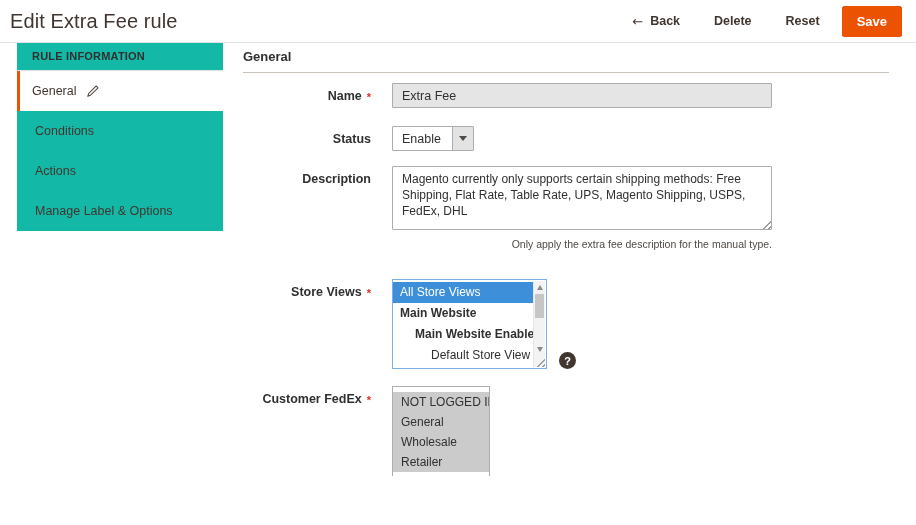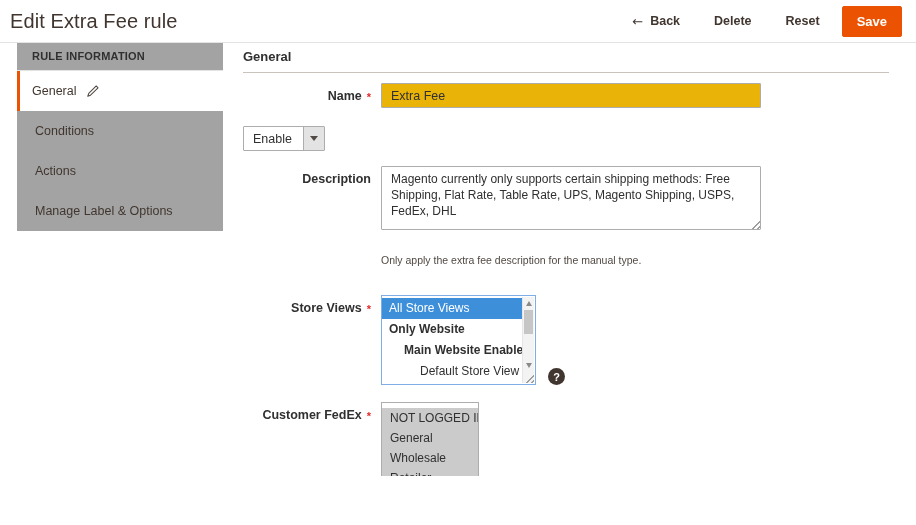--- a/index.html
+++ b/index.html
@@ -35,21 +35,21 @@
     border: 1px solid #eb5202; border-radius: 2px;
     font-family: "Liberation Sans", sans-serif;
     font-size: 13px; font-weight: 600;
     padding: 7px 14px; cursor: pointer; margin-left: -12px;
   }
 
   
   .content { display: flex; align-items: flex-start; }
 
   
-  .sidebar { width: 206px; margin-left: 17px; background: #a3a3a3; }
+  .sidebar { width: 206px; margin-left: 17px; background: #14b8a6; }
   .sidebar-title {
     font-size: 11px; font-weight: 700; color: #303030;
     padding: 7px 15px 8px;
     border-bottom: 1px solid #e3e3e3;
     letter-spacing: .2px;
   }
   .sidebar-list { list-style: none; }
   .sidebar-item {
     padding: 13px 15px; font-size: 12.5px; color: #41362f;
     cursor: pointer; display: flex; align-items: center; gap: 10px;
@@ -61,37 +61,37 @@
   }
   .pencil-icon { display: inline-flex; }
 
   
   .main { margin-left: 20px; width: 646px; padding-top: 6px; }
   .section-title {
     font-size: 13px; font-weight: 700; color: #303030;
     padding-bottom: 8px; border-bottom: 1px solid #cac3bc;
     margin-bottom: 10px;
   }
-  .form-row { display: flex; margin-bottom: 18px; }
+  .form-row { display: flex; margin-bottom: 18px; gap: 11px; }
   .field-label {
     width: 138px; flex: none;
     display: flex; justify-content: flex-end; align-items: flex-start; gap: 5px;
     padding: 6px 10px 0 0;
     font-size: 12.5px; font-weight: 600; color: #303030;
     text-align: right; line-height: 1.2;
   }
   .req { color: #e02b27; font-size: 11px; padding-top: 2px; font-weight: 600; }
   .field-control { position: relative; }
 
   .text-input {
     width: 380px; height: 25px;
     border: 1px solid #adadad; border-radius: 1px;
     font-family: "Liberation Sans", sans-serif;
     font-size: 12.5px; color: #303030;
-    padding: 0 9px; background: #eab308;
+    padding: 0 9px; background: #e5e5e5;
   }
 
   
   .select-box {
     display: inline-flex; height: 25px; cursor: pointer;
     border: 1px solid #adadad; border-radius: 1px; background: #fff;
   }
   .select-value { font-size: 12.5px; color: #303030; padding: 5px 11px 0 9px; min-width: 45px; }
   .select-arrow {
     width: 21px; background: #e3e3e3; border-left: 1px solid #adadad;
@@ -105,21 +105,21 @@
 
   
   .desc-wrap { position: relative; width: 380px; }
   .textarea {
     width: 380px; height: 64px; resize: none; display: block;
     border: 1px solid #adadad; border-radius: 1px;
     font-family: "Liberation Sans", sans-serif;
     font-size: 12px; color: #303030; line-height: 1.35;
     padding: 4px 9px; background: #fff; overflow: hidden;
   }
-  .field-note { font-size: 10.5px; color: #514943; margin-top: 24px; }
+  .field-note { font-size: 10.5px; color: #514943; margin-top: 8px; text-align: right; }
   .resize-grip {
     position: absolute; right: 1px; bottom: 1px; width: 10px; height: 10px;
     background: repeating-linear-gradient(135deg, rgba(0,0,0,0) 0 2px, #9e9e9e 2px 3.2px);
     clip-path: polygon(100% 0, 100% 100%, 0 100%);
     cursor: nwse-resize;
   }
 
   
   .sv-wrap { display: flex; align-items: flex-end; }
   .multiselect { position: relative; background: #fff; }
@@ -227,20 +227,23 @@
         <div class="field-label">
           <span>Name</span>
           <span class="req">*</span>
         </div>
         <div class="field-control">
           <input class="text-input" type="text" value="Extra Fee" style="">
         </div>
       </div>
 
       <div class="form-row row-status">
+        <div class="field-label">
+          <span>Status</span>
+        </div>
         <div class="field-control">
           <div class="select-box">
             <span class="select-value">Enable</span>
             <span class="select-arrow">
                 <span class="tri-down"></span>
               </span>
           </div>
         </div>
       </div>
 
@@ -259,21 +262,21 @@
 
       <div class="form-row row-store-views">
         <div class="field-label">
           <span>Store Views</span>
           <span class="req">*</span>
         </div>
         <div class="field-control sv-wrap">
           <div class="multiselect sv">
             <div class="ms-options">
               <div class="ms-option sel-blue">All Store Views</div>
-              <div class="ms-option bold">Only Website</div>
+              <div class="ms-option bold">Main Website</div>
               <div class="ms-option bold ind1">Main Website Enable</div>
               <div class="ms-option ind2">Default Store View</div>
               <div class="ms-option ind2">VN</div>
             </div>
             <div class="ms-scrollbar">
               <span class="sb-up">
                   <span></span>
                 </span>
               <span class="sb-thumb"></span>
               <span class="sb-down">

